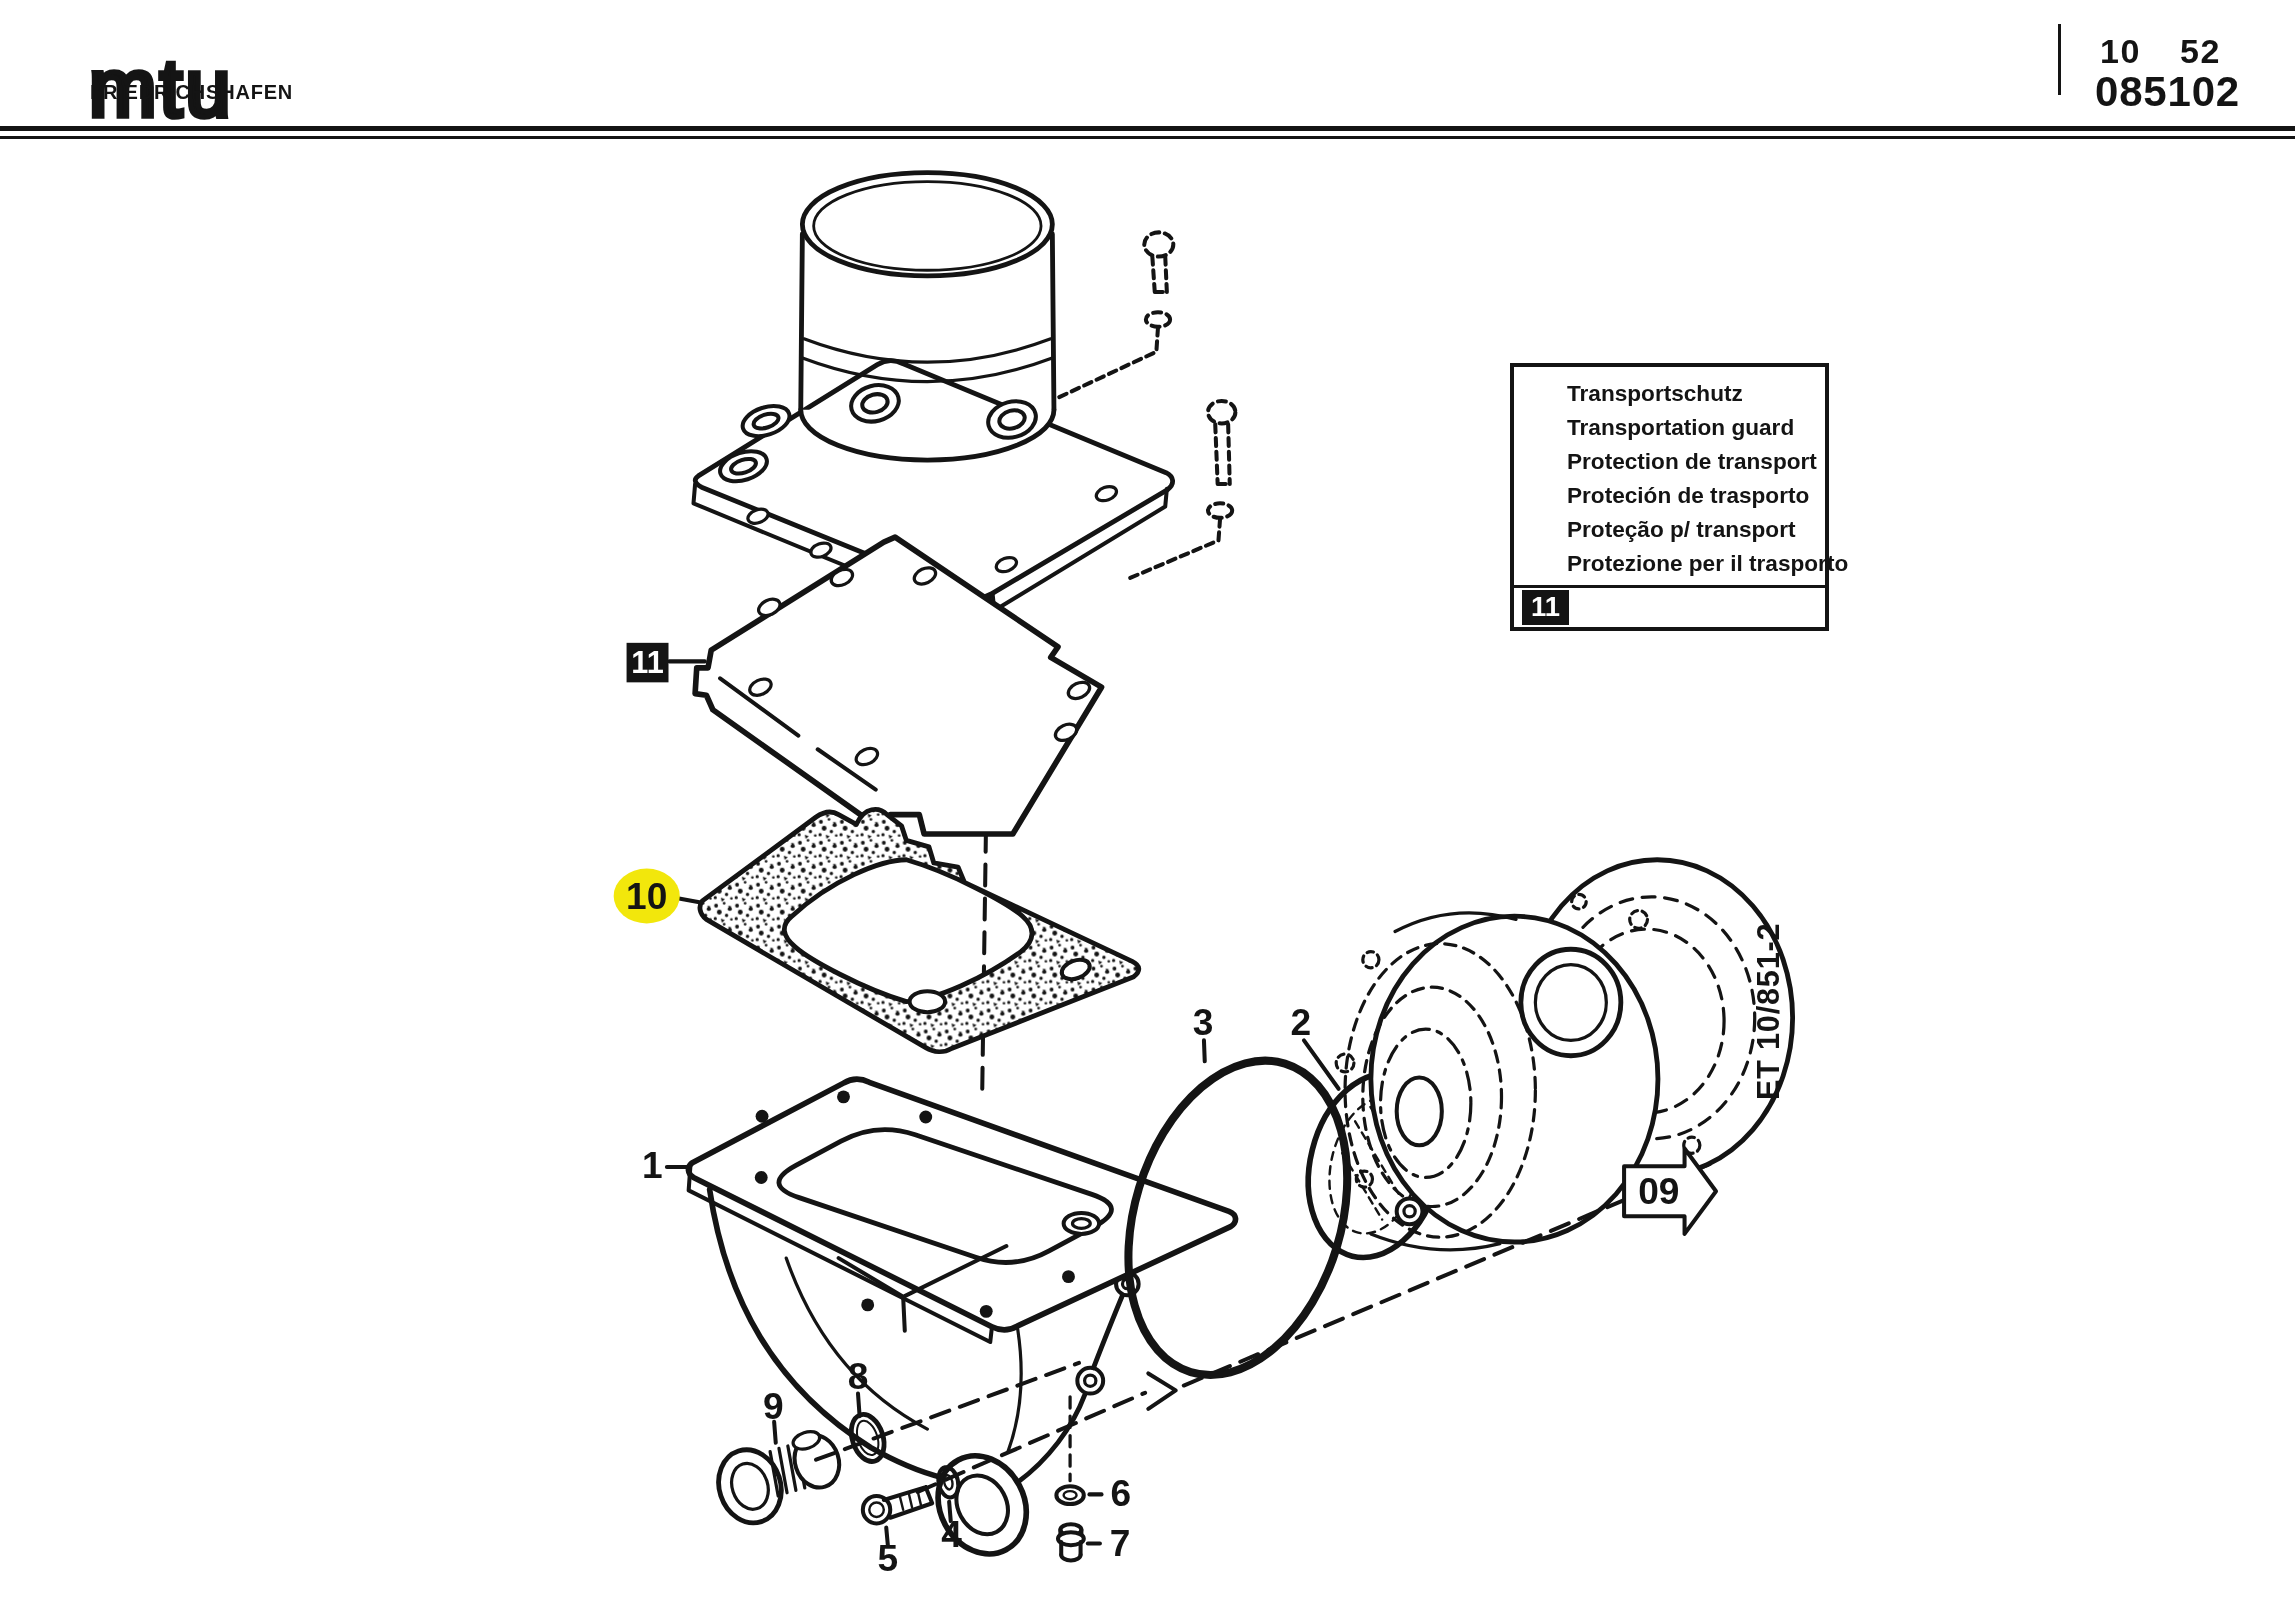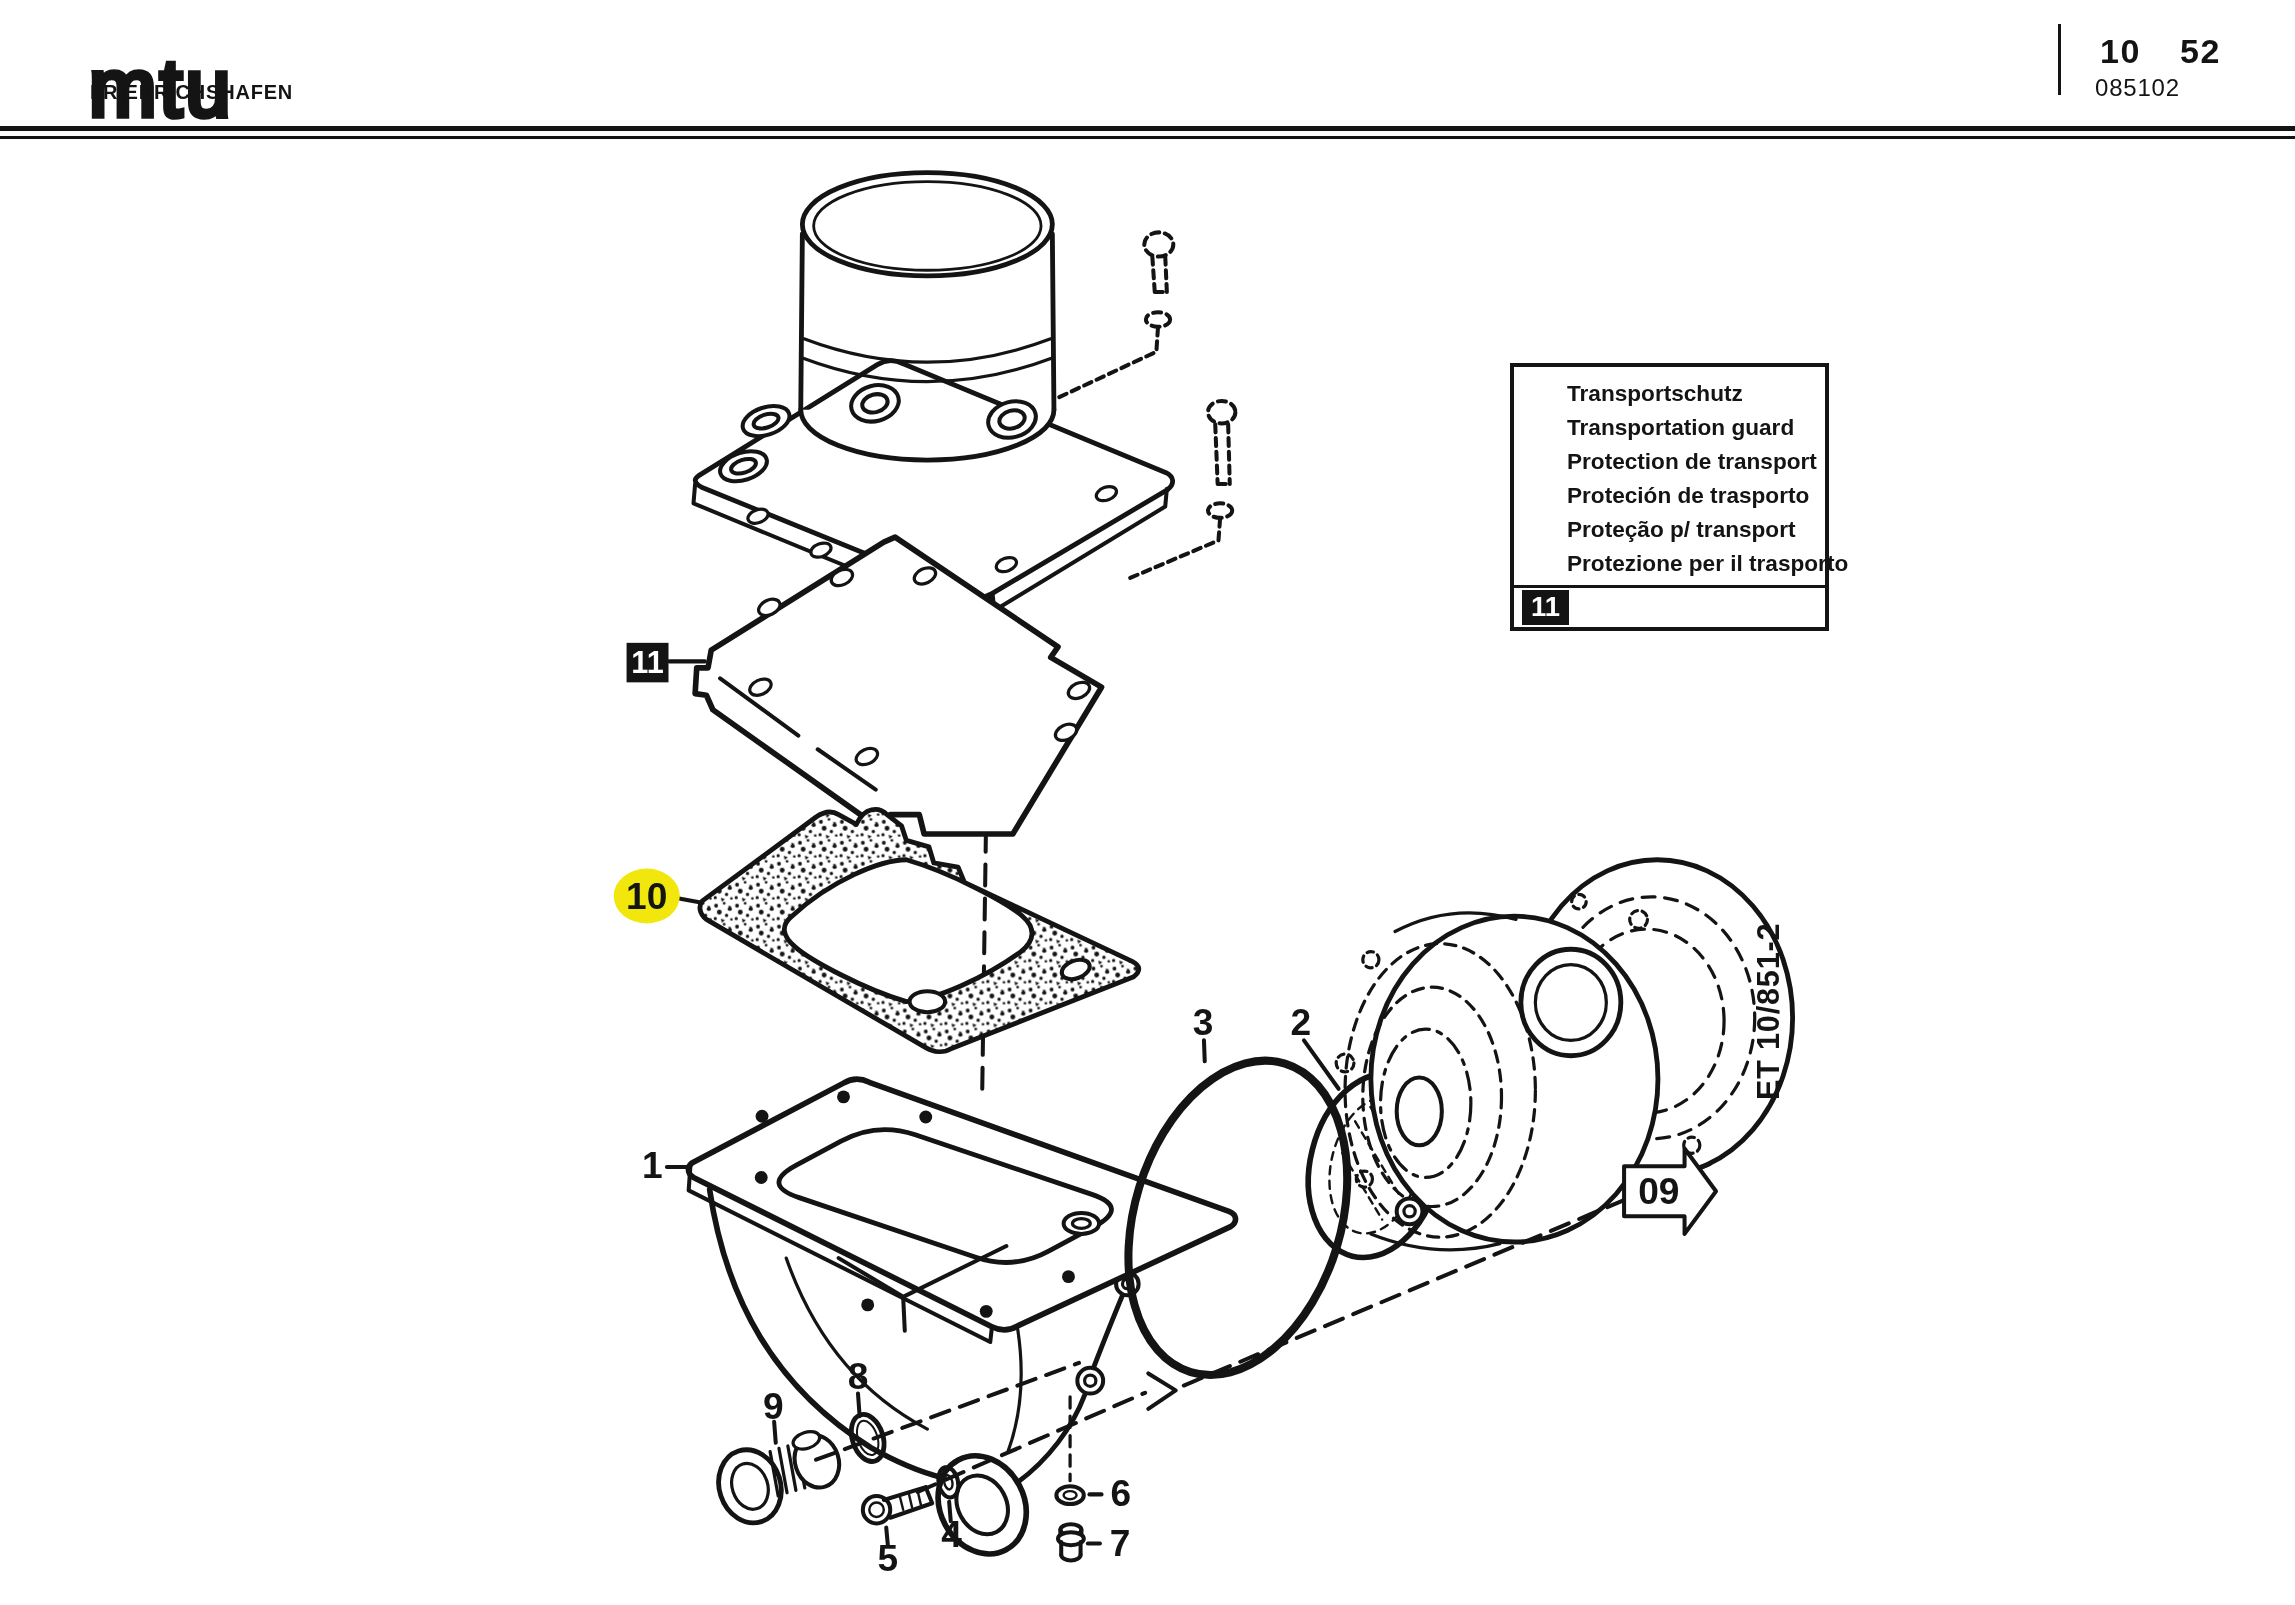--- a/index.html
+++ b/index.html
@@ -5,21 +5,21 @@
   html,body{margin:0;padding:0;background:#fff;}
   .page{position:relative;width:2295px;height:1605px;background:#fff;overflow:hidden;
         font-family:"Liberation Sans",sans-serif;color:#141414;}
   
   .brand-logo{position:absolute;left:89px;top:13px;font-weight:normal;font-size:81px;line-height:1;
               letter-spacing:3.2px;-webkit-text-stroke:5.6px #141414;color:#141414;margin-top:35px;}
   .brand-sub{position:absolute;left:90px;top:81px;font-weight:bold;font-size:20px;letter-spacing:0.8px;color:#141414;}
   .vdiv{position:absolute;left:2058px;top:24px;width:3.2px;height:71px;background:#141414;}
   .doc-col1{position:absolute;left:2100px;top:32px;font-weight:bold;font-size:34px;letter-spacing:1.6px;}
   .doc-col2{position:absolute;left:2168px;top:32px;font-weight:bold;font-size:34px;letter-spacing:1.6px;margin-left:12px;}
-  .doc-num{position:absolute;left:2095px;top:74px;font-weight:normal;font-size:24px;letter-spacing:0.8px;}
+  .doc-num{position:absolute;left:2095px;top:68px;font-weight:bold;font-size:42px;letter-spacing:0.8px;}
   .rule{position:absolute;left:0;top:126px;width:2295px;height:4.8px;
         border-top:5.6px solid #141414;border-bottom:3.2px solid #141414;}
   
   .info-box{position:absolute;left:1510px;top:363px;width:319px;height:268px;border:4px solid #141414;
             background:#fff;box-sizing:border-box;padding-left:40px;}
   .info-lines{padding:9.7px 4.8px 0 13px;font-weight:bold;font-size:22.6px;line-height:34px;white-space:nowrap;}
   .info-footer{position:absolute;left:0;bottom:0;width:100%;height:39px;border-top:3.2px solid #141414;}
   .chip{position:absolute;left:8px;top:1.6px;width:47px;height:35px;background:#141414;color:#fff;
         font-weight:bold;font-size:27.4px;display:flex;align-items:center;justify-content:center;}
   

